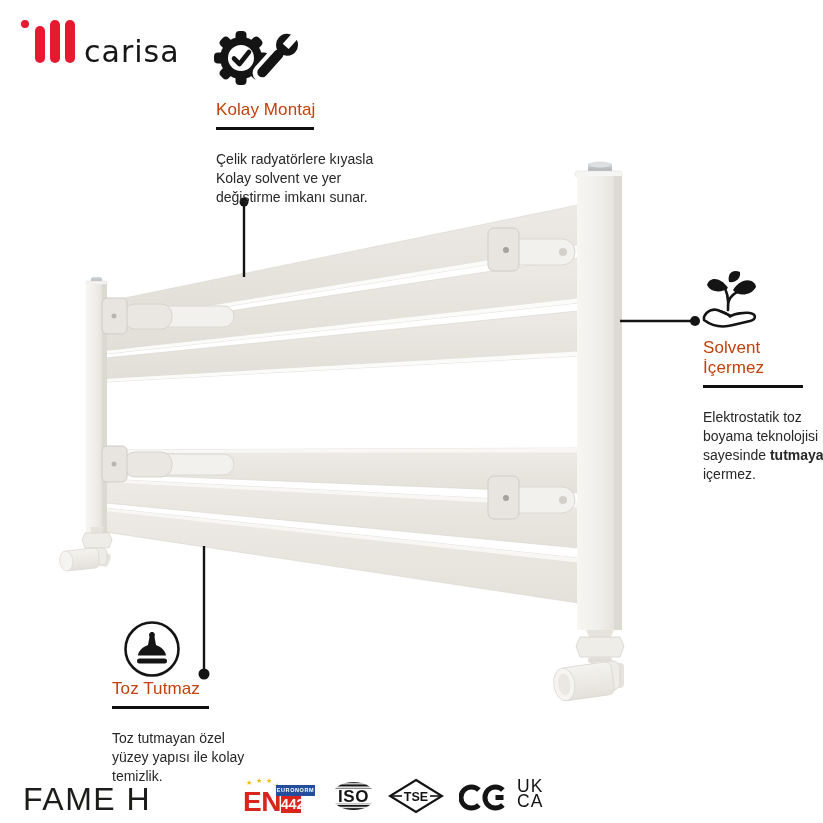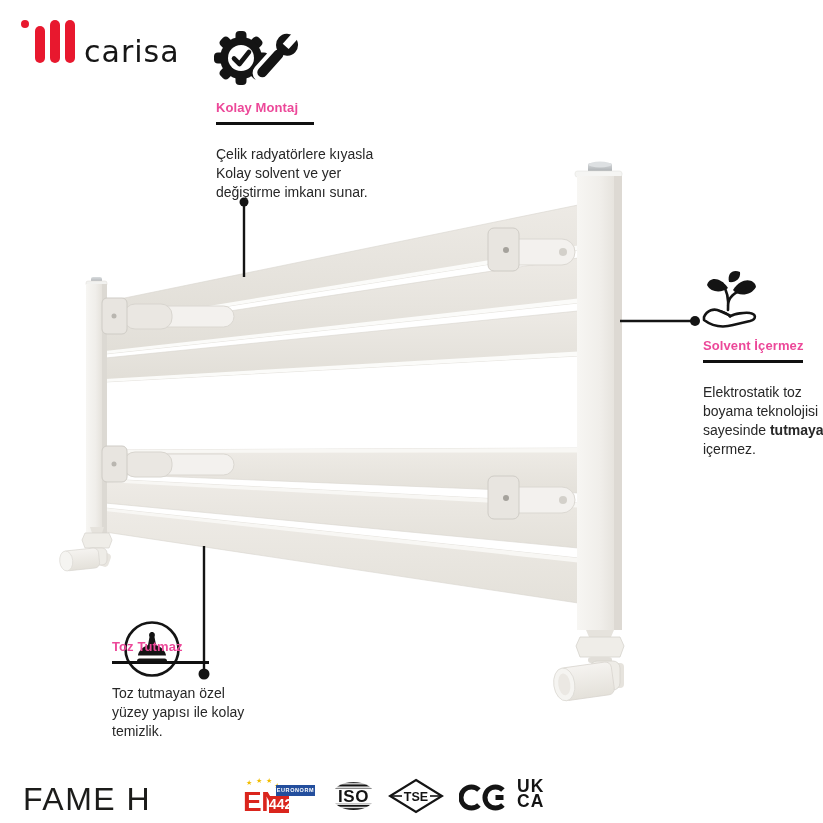--- a/index.html
+++ b/index.html
@@ -11,45 +11,45 @@
   
   #brand-logo{left:14px;top:8px;width:180px;height:60px;}
   .logo-dot{position:absolute;left:7px;top:12px;width:8px;height:8px;border-radius:50%;background:#e8182e;}
   .logo-bar{position:absolute;width:10px;border-radius:6px;background:#e8182e;}
   .logo-bar.b1{left:21px;top:18px;height:37px;}
   .logo-bar.b2{left:36px;top:12px;height:43px;}
   .logo-bar.b3{left:51px;top:12px;height:43px;}
   .logo-text{position:absolute;left:70px;top:26px;font-family:"DejaVu Sans",sans-serif;
     font-size:30px;letter-spacing:1px;color:#161616;}
   
-  .callout-title{font-size:13px;font-weight:bold;color:#ec4899;letter-spacing:0.1px;}
+  .callout-title{font-size:17px;font-weight:normal;color:#c2410c;letter-spacing:0.1px;}
   .callout-rule{height:2.5px;background:#101010;border:none;margin:7px 0 9px 0;}
   .callout-body{font-size:14px;line-height:19px;color:#272727;margin-top:20px;}
   .callout-body span{display:block;white-space:nowrap;}
   .callout-body .inline{display:inline;}
   #feat-kolay-text{left:216px;top:100px;width:150px;}
   #feat-kolay-icon{left:211px;top:24px;}
   #feat-solvent-icon{left:700px;top:268px;}
   #feat-solvent-text{left:703px;top:338px;width:120px;}
   #feat-toz-icon{left:123px;top:620px;}
-  #feat-toz-text{left:112px;top:639px;width:130px;}
+  #feat-toz-text{left:112px;top:679px;width:130px;}
   
   #product-title{left:23px;top:781px;font-size:32px;letter-spacing:1.5px;color:#1c1c1a;}
   .cert{position:absolute;}
   #cert-en442{left:243px;top:779px;width:72px;height:34px;}
   .en-star{position:absolute;font-size:7px;color:#f2bd00;line-height:7px;}
   .en-text{position:absolute;left:0;top:7px;font-size:28px;font-weight:bold;color:#da251d;letter-spacing:-0.5px;}
   .en-euronorm{position:absolute;left:33px;top:6px;width:39px;height:11px;background:#234e9d;
      color:#fff;font-size:5.5px;font-weight:bold;letter-spacing:0.6px;text-align:center;line-height:11px;}
-  .en-442{position:absolute;left:26px;top:17px;width:20px;height:17px;background:#da251d;
+  .en-442{position:absolute;left:38px;top:17px;width:20px;height:17px;background:#da251d;
      color:#fff;font-size:14px;font-weight:bold;text-align:center;line-height:17px;}
   #cert-iso{left:331px;top:781px;}
   #cert-tse{left:388px;top:778px;}
   #cert-ce{left:459px;top:784px;}
-  #cert-ukca{left:517px;top:779px;font-weight:bold;font-size:17.5px;line-height:14.5px;letter-spacing:1px;color:#141414;}
+  #cert-ukca{left:517px;top:779px;font-weight:normal;font-size:17.5px;line-height:14.5px;letter-spacing:1px;color:#141414;}
   #cert-ukca span{display:block;}
 </style>
 </head>
 <body>
 
 <svg class="abs" style="left:0;top:0" width="823" height="823" viewBox="0 0 823 823">
   <defs>
     <linearGradient id="barFaceT" x1="0" y1="0" x2="0" y2="1">
       <stop offset="0" stop-color="#edeae5"></stop>
         <stop offset="1" stop-color="#e1ded7"></stop>

